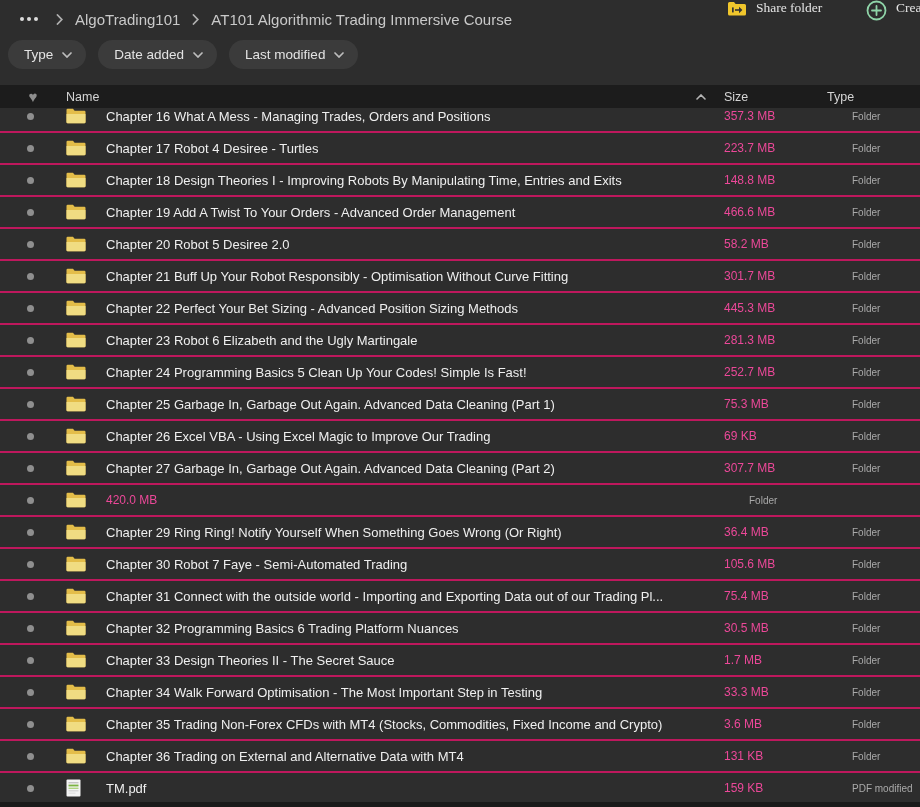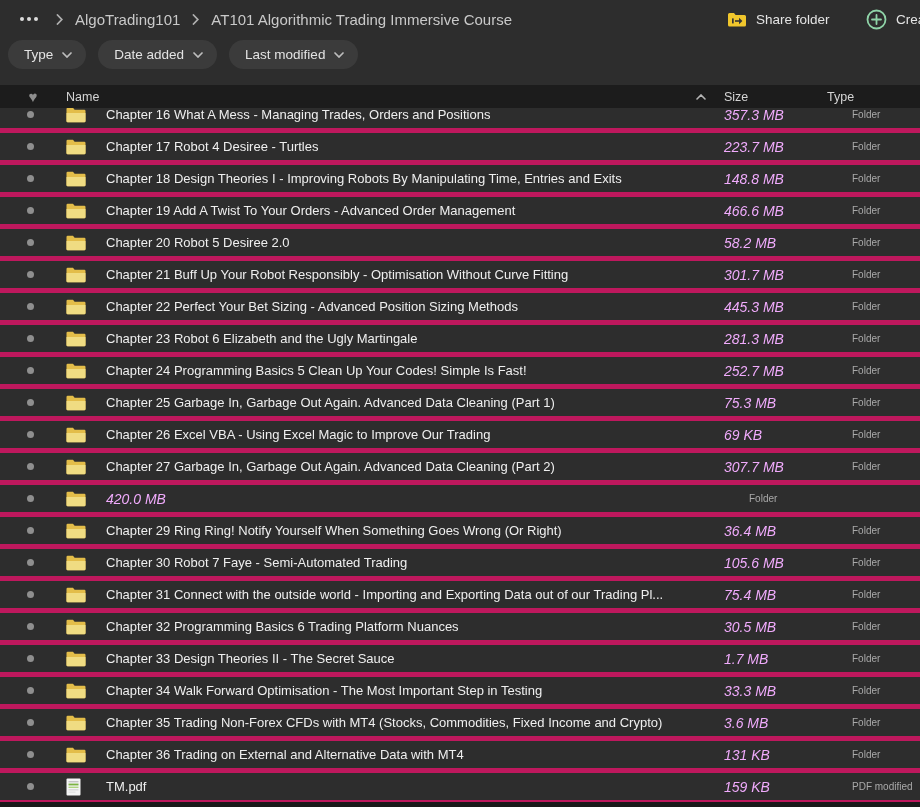--- a/index.html
+++ b/index.html
@@ -9,21 +9,21 @@
     font-family:"Liberation Sans",sans-serif;
     -webkit-font-smoothing:antialiased;
   }
   
   .topbar{position:absolute;top:0;left:0;width:920px;height:38px;}
   .breadcrumb{position:absolute;left:14px;top:0;height:38px;display:flex;align-items:center;gap:12px;}
   .bc-ellipsis{display:flex;gap:3px;align-items:center;padding:6px 6px;cursor:pointer;border-radius:4px;}
   .bc-ellipsis .dot{width:4px;height:4px;border-radius:50%;background:#dcdcdc;}
   .bc-chevron{display:flex;align-items:center;}
   .bc-link{color:#c9c9c9;font-size:15px;cursor:pointer;white-space:nowrap;}
-  .btn{display:flex;align-items:center;gap:9px;height:38px;cursor:pointer;white-space:nowrap;}
+  .btn{display:flex;gap:9px;height:38px;cursor:pointer;white-space:nowrap;font-family:Liberation Serif, serif;}
   .btn-label{color:#e4e4e4;font-size:13.5px;}
   .share-btn{position:absolute;left:727px;top:0;}
   .create-btn{position:absolute;left:866px;top:0;}
   
   .chips{position:absolute;top:40px;left:8px;display:flex;gap:12px;}
   .chip{
     height:29px;border-radius:15px;background:#3b3b3b;
     display:flex;align-items:center;gap:9px;padding:0 14px 0 16px;cursor:pointer;
   }
   .chip-label{color:#e3e3e3;font-size:13.5px;}
@@ -33,29 +33,29 @@
     display:grid;grid-template-columns:66px 40px 1fr 103px 93px;align-items:center;
   }
   .th{color:#d4d4d4;font-size:12.5px;}
   .th-fav{display:flex;justify-content:center;align-items:center;cursor:pointer;}
   .th-name{grid-column:2 / 4;display:flex;justify-content:space-between;align-items:center;padding-right:18px;cursor:pointer;}
   .th-size,.th-type{cursor:pointer;}
   
   .list{position:absolute;top:101px;left:0;width:920px;z-index:1;}
   .row{
     display:grid;grid-template-columns:66px 40px 1fr 103px 93px;align-items:center;
-    height:32px;box-sizing:border-box;border-bottom:5px solid #be185d;cursor:pointer;
+    height:32px;box-sizing:border-box;border-bottom:2px solid #be185d;cursor:pointer;
   }
   .cell-fav{display:flex;justify-content:center;align-items:center;}
   .fav-dot{width:7px;height:7px;border-radius:50%;background:#8f8f8f;margin-left:-6px;}
   .cell-icon{display:flex;align-items:center;}
   .cell-name{
     color:#efefef;font-size:13px;white-space:nowrap;overflow:hidden;padding-right:10px;
   }
-  .cell-size{color:#f0abfc;font-size:14px;font-style:italic;}
+  .cell-size{color:#ec4899;font-size:12px;}
   .cell-type{color:#a9a9a9;font-size:10px;margin-left:25px;}
   .bottom-strip{position:absolute;top:802px;left:0;width:920px;height:5px;background:#1a1a1a;z-index:4;}
   .heart{color:#8f8f8f;font-size:15px;line-height:1;}
 </style>
 </head>
 <body>
 
 <div class="topbar">
   <div class="breadcrumb">
     <div class="bc-ellipsis">

